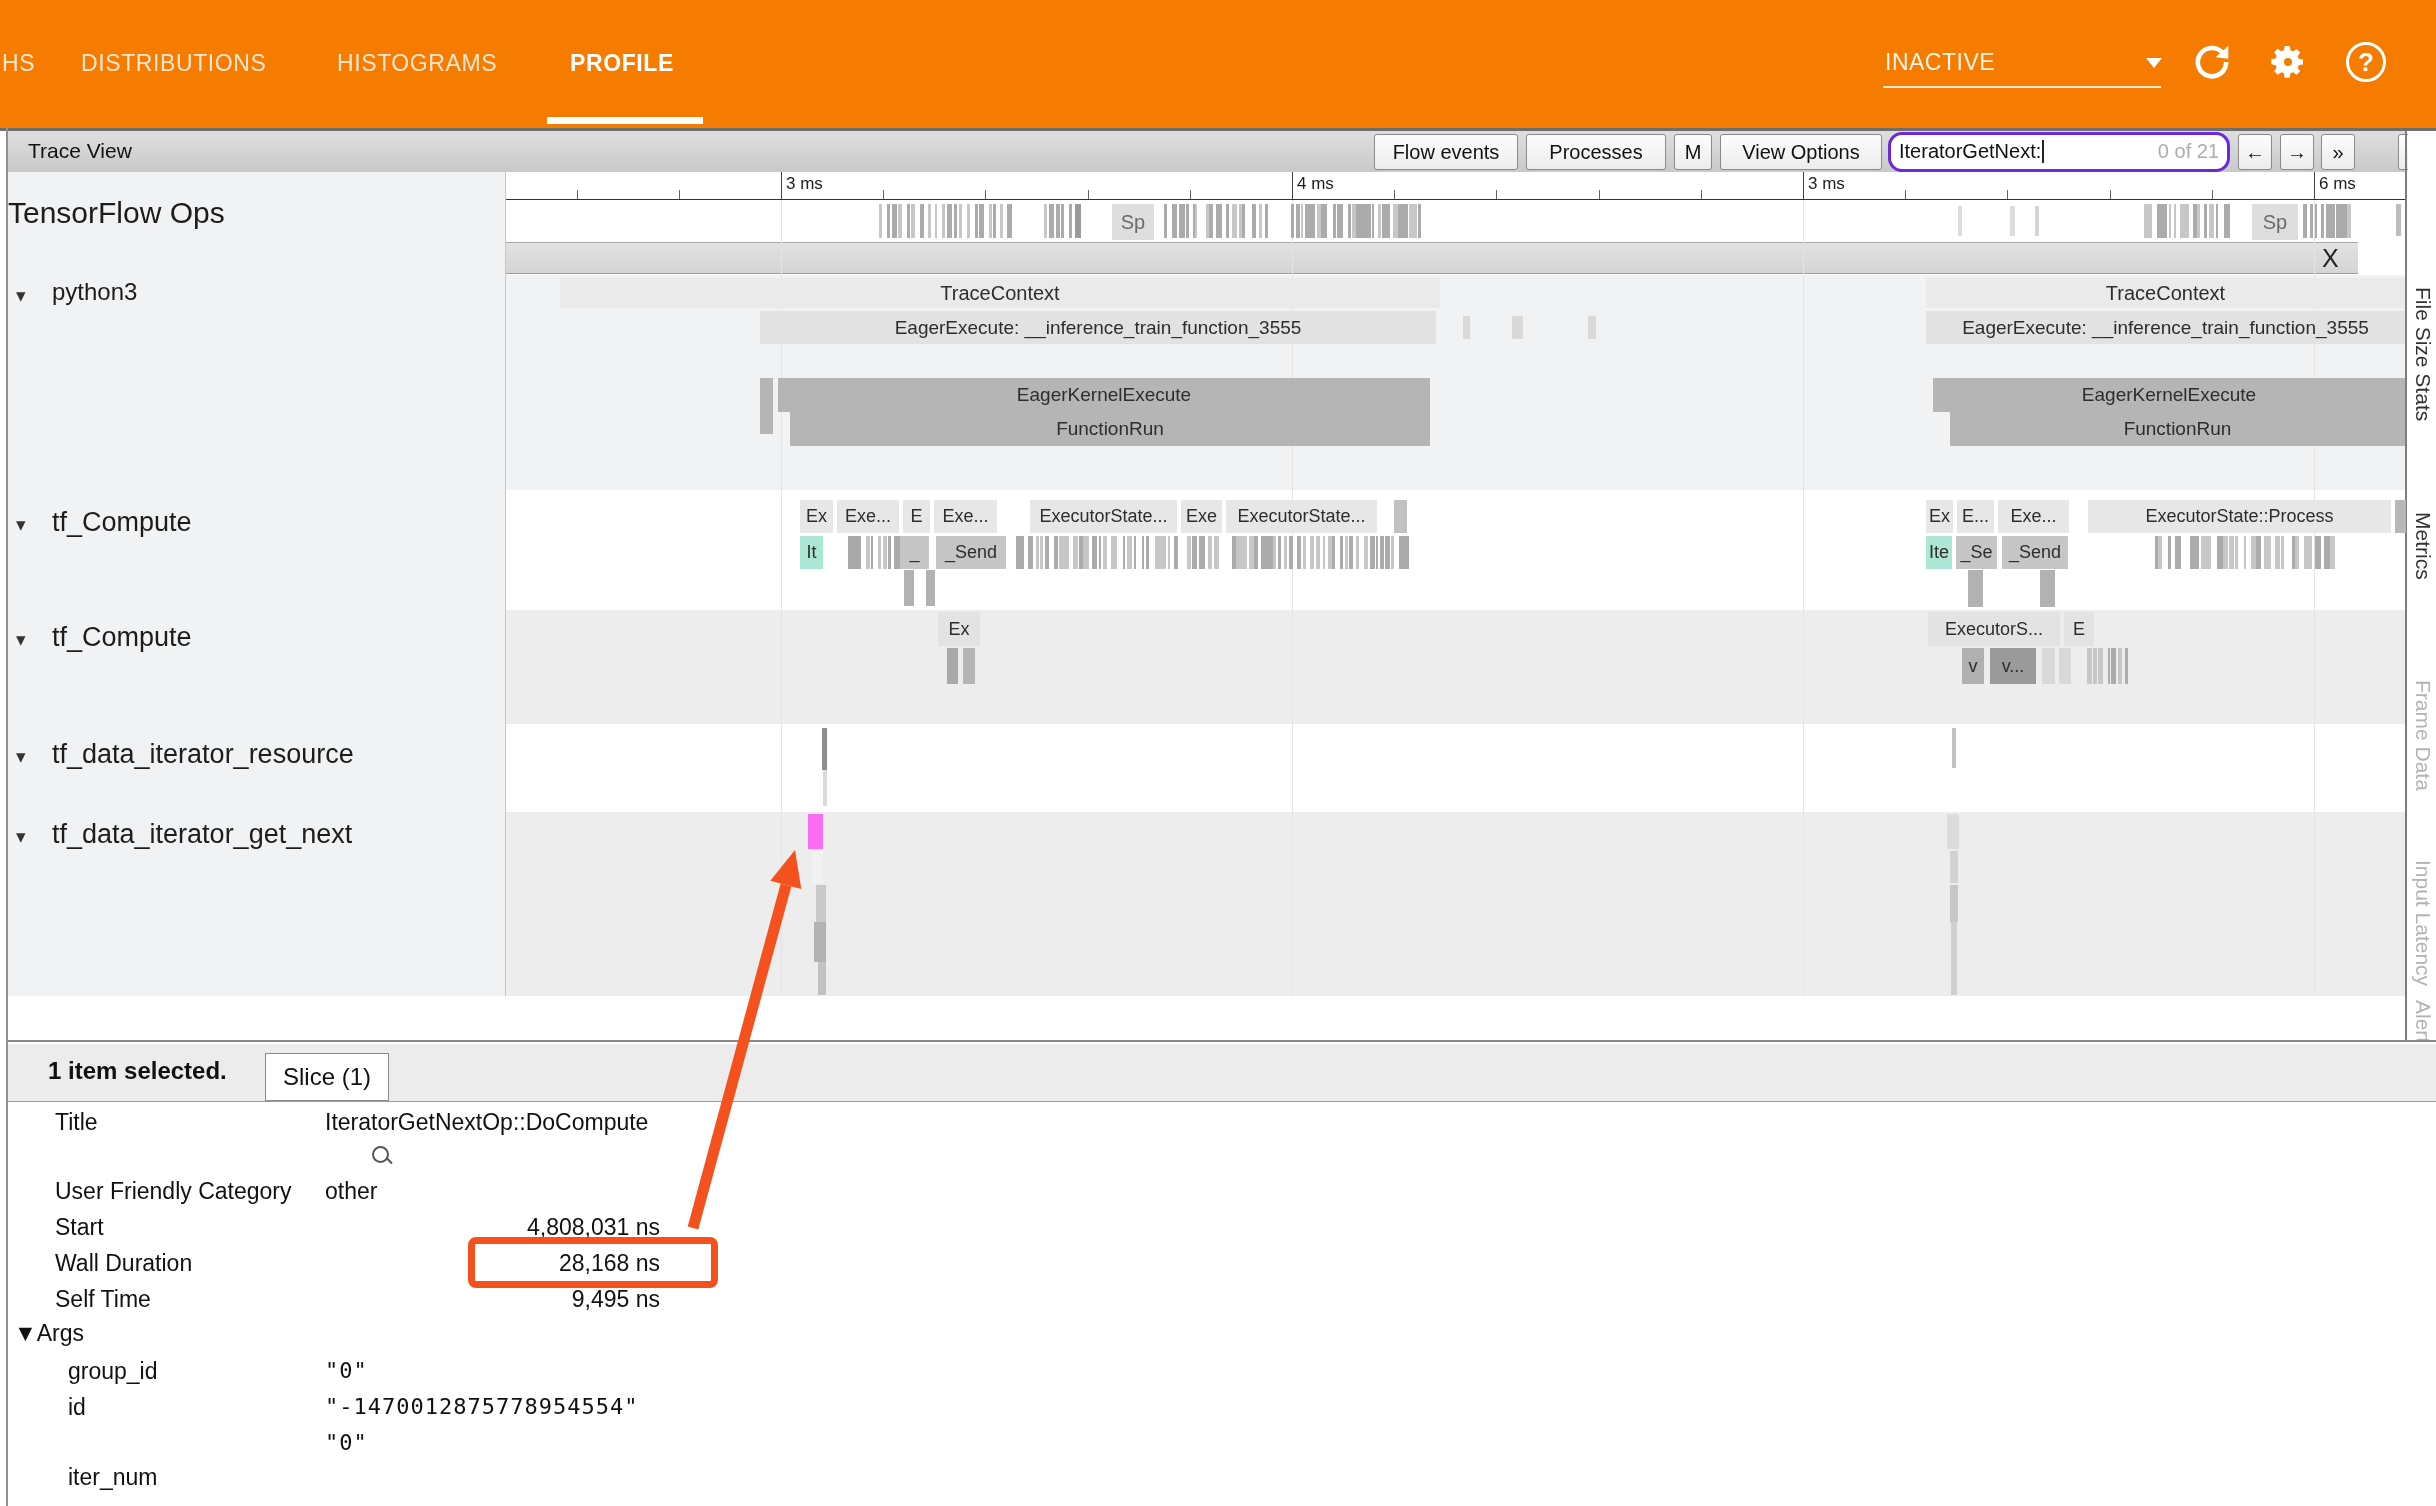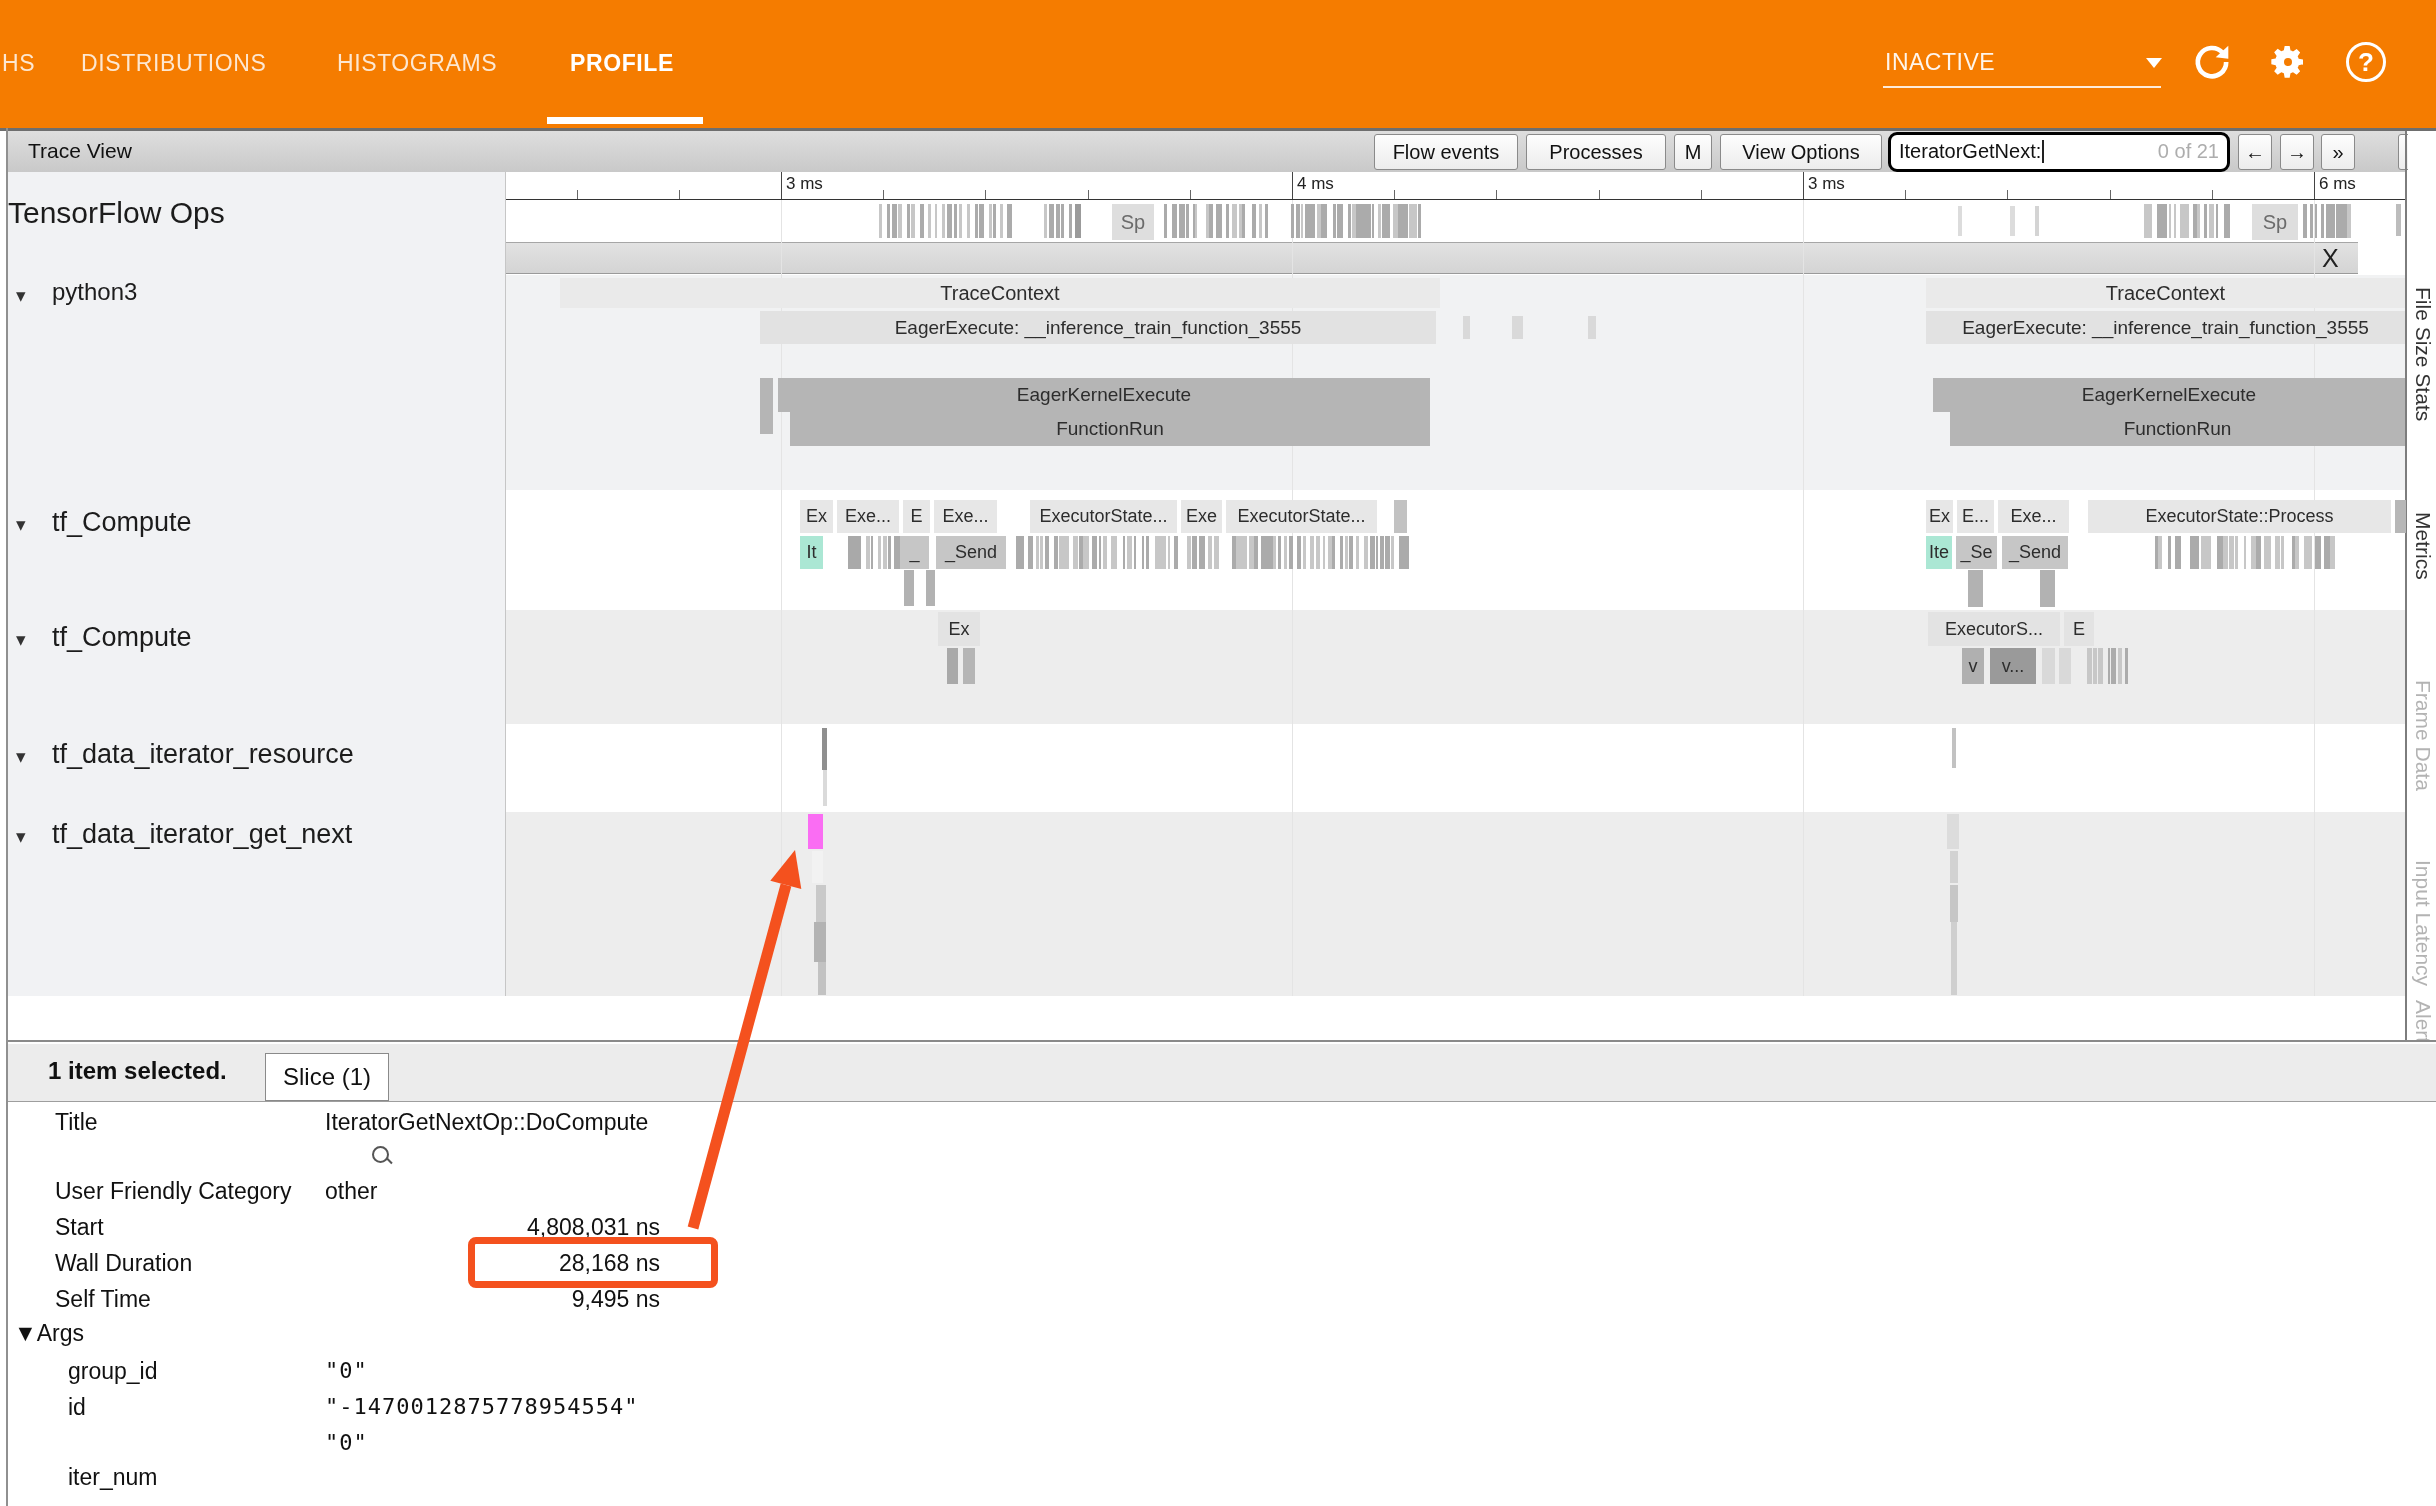--- a/index.html
+++ b/index.html
@@ -16,21 +16,21 @@
   #run-underline{position:absolute;left:1883px;top:86px;width:278px;height:2px;background:rgba(255,255,255,.85);}
   #run-caret{position:absolute;left:2146px;top:58px;width:0;height:0;border-left:8px solid transparent;border-right:8px solid transparent;border-top:10px solid #fff;}
   .appbar-icon{position:absolute;top:42px;width:40px;height:40px;}
   #help-circle{position:absolute;left:2346px;top:42px;width:34px;height:34px;border:3px solid #fff;border-radius:50%;color:#fff;font-size:26px;font-weight:bold;text-align:center;line-height:34px;}
   
   #win-top-border{position:absolute;left:0;top:128px;width:2436px;height:3px;background:#6e6e6e;}
   #win-left-border{position:absolute;left:6px;top:128px;width:2px;height:1378px;background:#909090;}
   #tv-toolbar{position:absolute;left:8px;top:131px;width:2398px;height:41px;background:linear-gradient(#dedede,#c9c9c9);border-bottom:1px solid #9e9e9e;}
   #tv-title{position:absolute;left:28px;top:139px;font-size:21px;color:#111;}
   .btn{position:absolute;top:134px;height:36px;box-sizing:border-box;border:1px solid #8a8a8a;border-radius:3px;background:linear-gradient(#fdfdfd,#ececec);color:#111;font-size:20px;text-align:center;line-height:34px;cursor:pointer;}
-  #search-box{position:absolute;left:1888px;top:132px;width:342px;height:40px;box-sizing:border-box;border:3px solid #000000;background:#fff;border-radius:9px;}
+  #search-box{position:absolute;left:1888px;top:132px;width:342px;height:40px;box-sizing:border-box;border:3px solid #6d28d9;background:#fff;border-radius:14px;}
   #search-value{position:absolute;left:8px;top:5px;font-size:20px;color:#111;border-right:2px solid #222;padding-right:1px;white-space:nowrap;}
   #search-matches{position:absolute;right:8px;top:5px;font-size:20px;color:#adadad;}
   
   .ruler-label{position:absolute;font-size:17px;color:#222;top:174px;}
   #tl-right-border{position:absolute;left:2405px;top:131px;width:2px;height:909px;background:#7d7d7d;}
   #hostbar{position:absolute;left:8px;top:242px;width:2350px;height:32px;background:linear-gradient(#e2e2e2,#d4d4d4);border-top:1px solid #a6a6a6;border-bottom:1px solid #9a9a9a;box-sizing:border-box;}
   #hostbar-label{position:absolute;left:20px;top:3px;font-size:22px;color:#111;}
   #hostbar-close{position:absolute;left:2314px;top:1px;font-size:25px;color:#222;cursor:pointer;}
   .track-label{position:absolute;color:#1c1c1c;white-space:nowrap;}
   .tri{position:absolute;font-size:19px;color:#333;}

